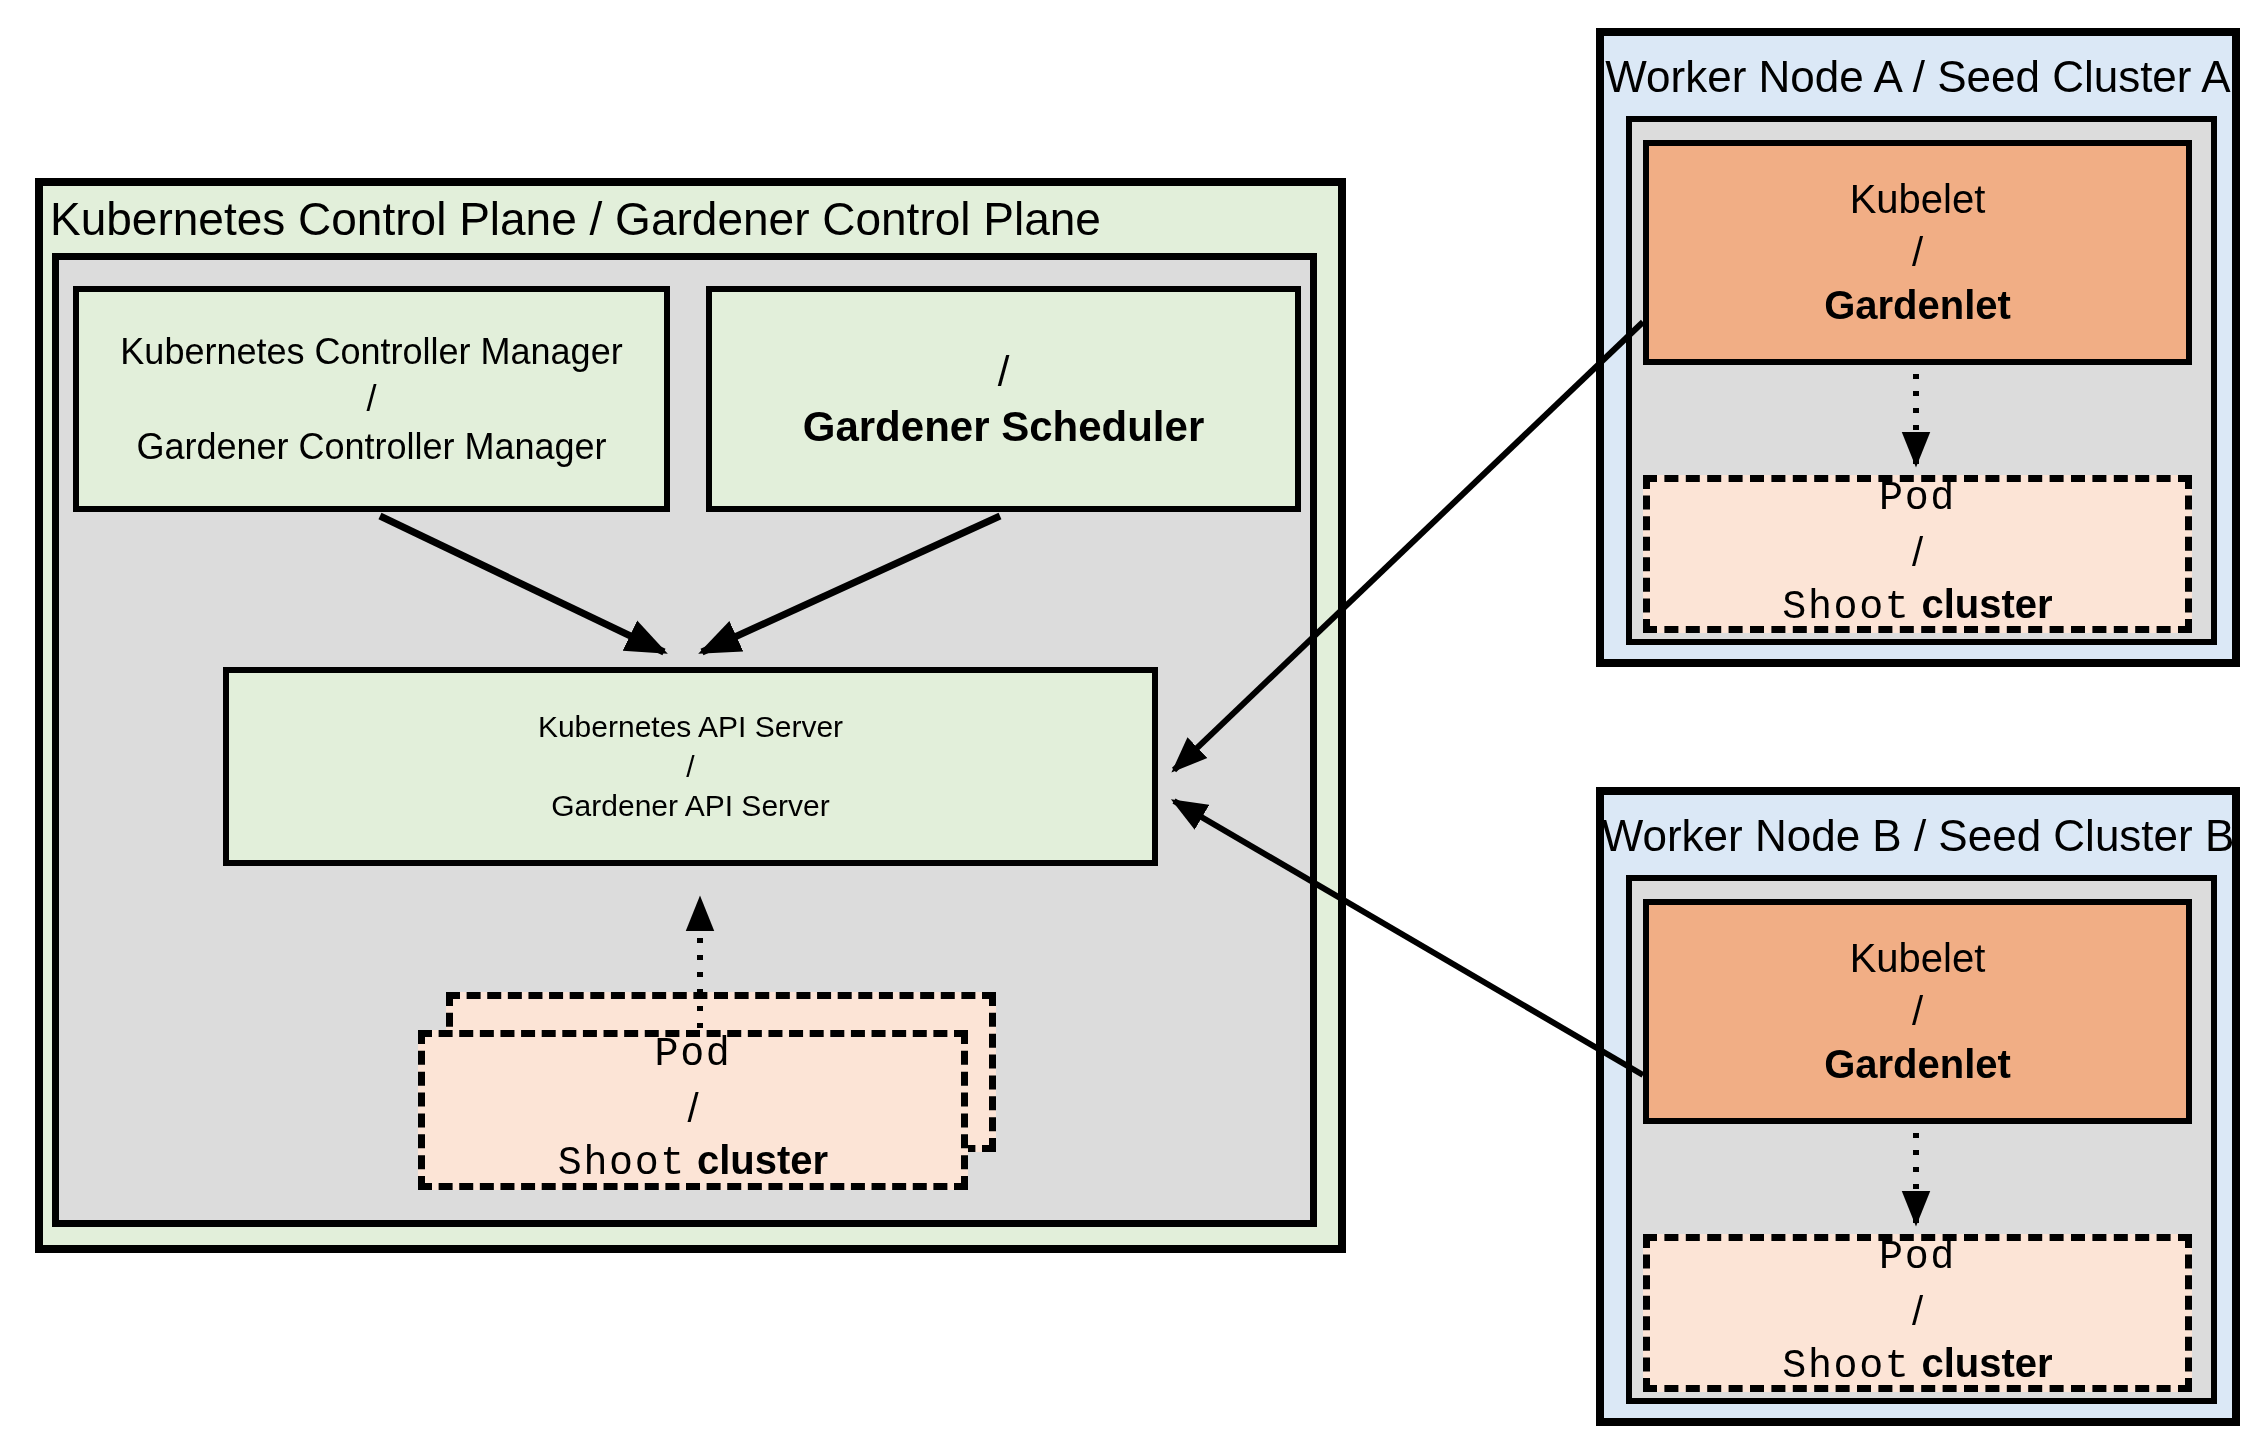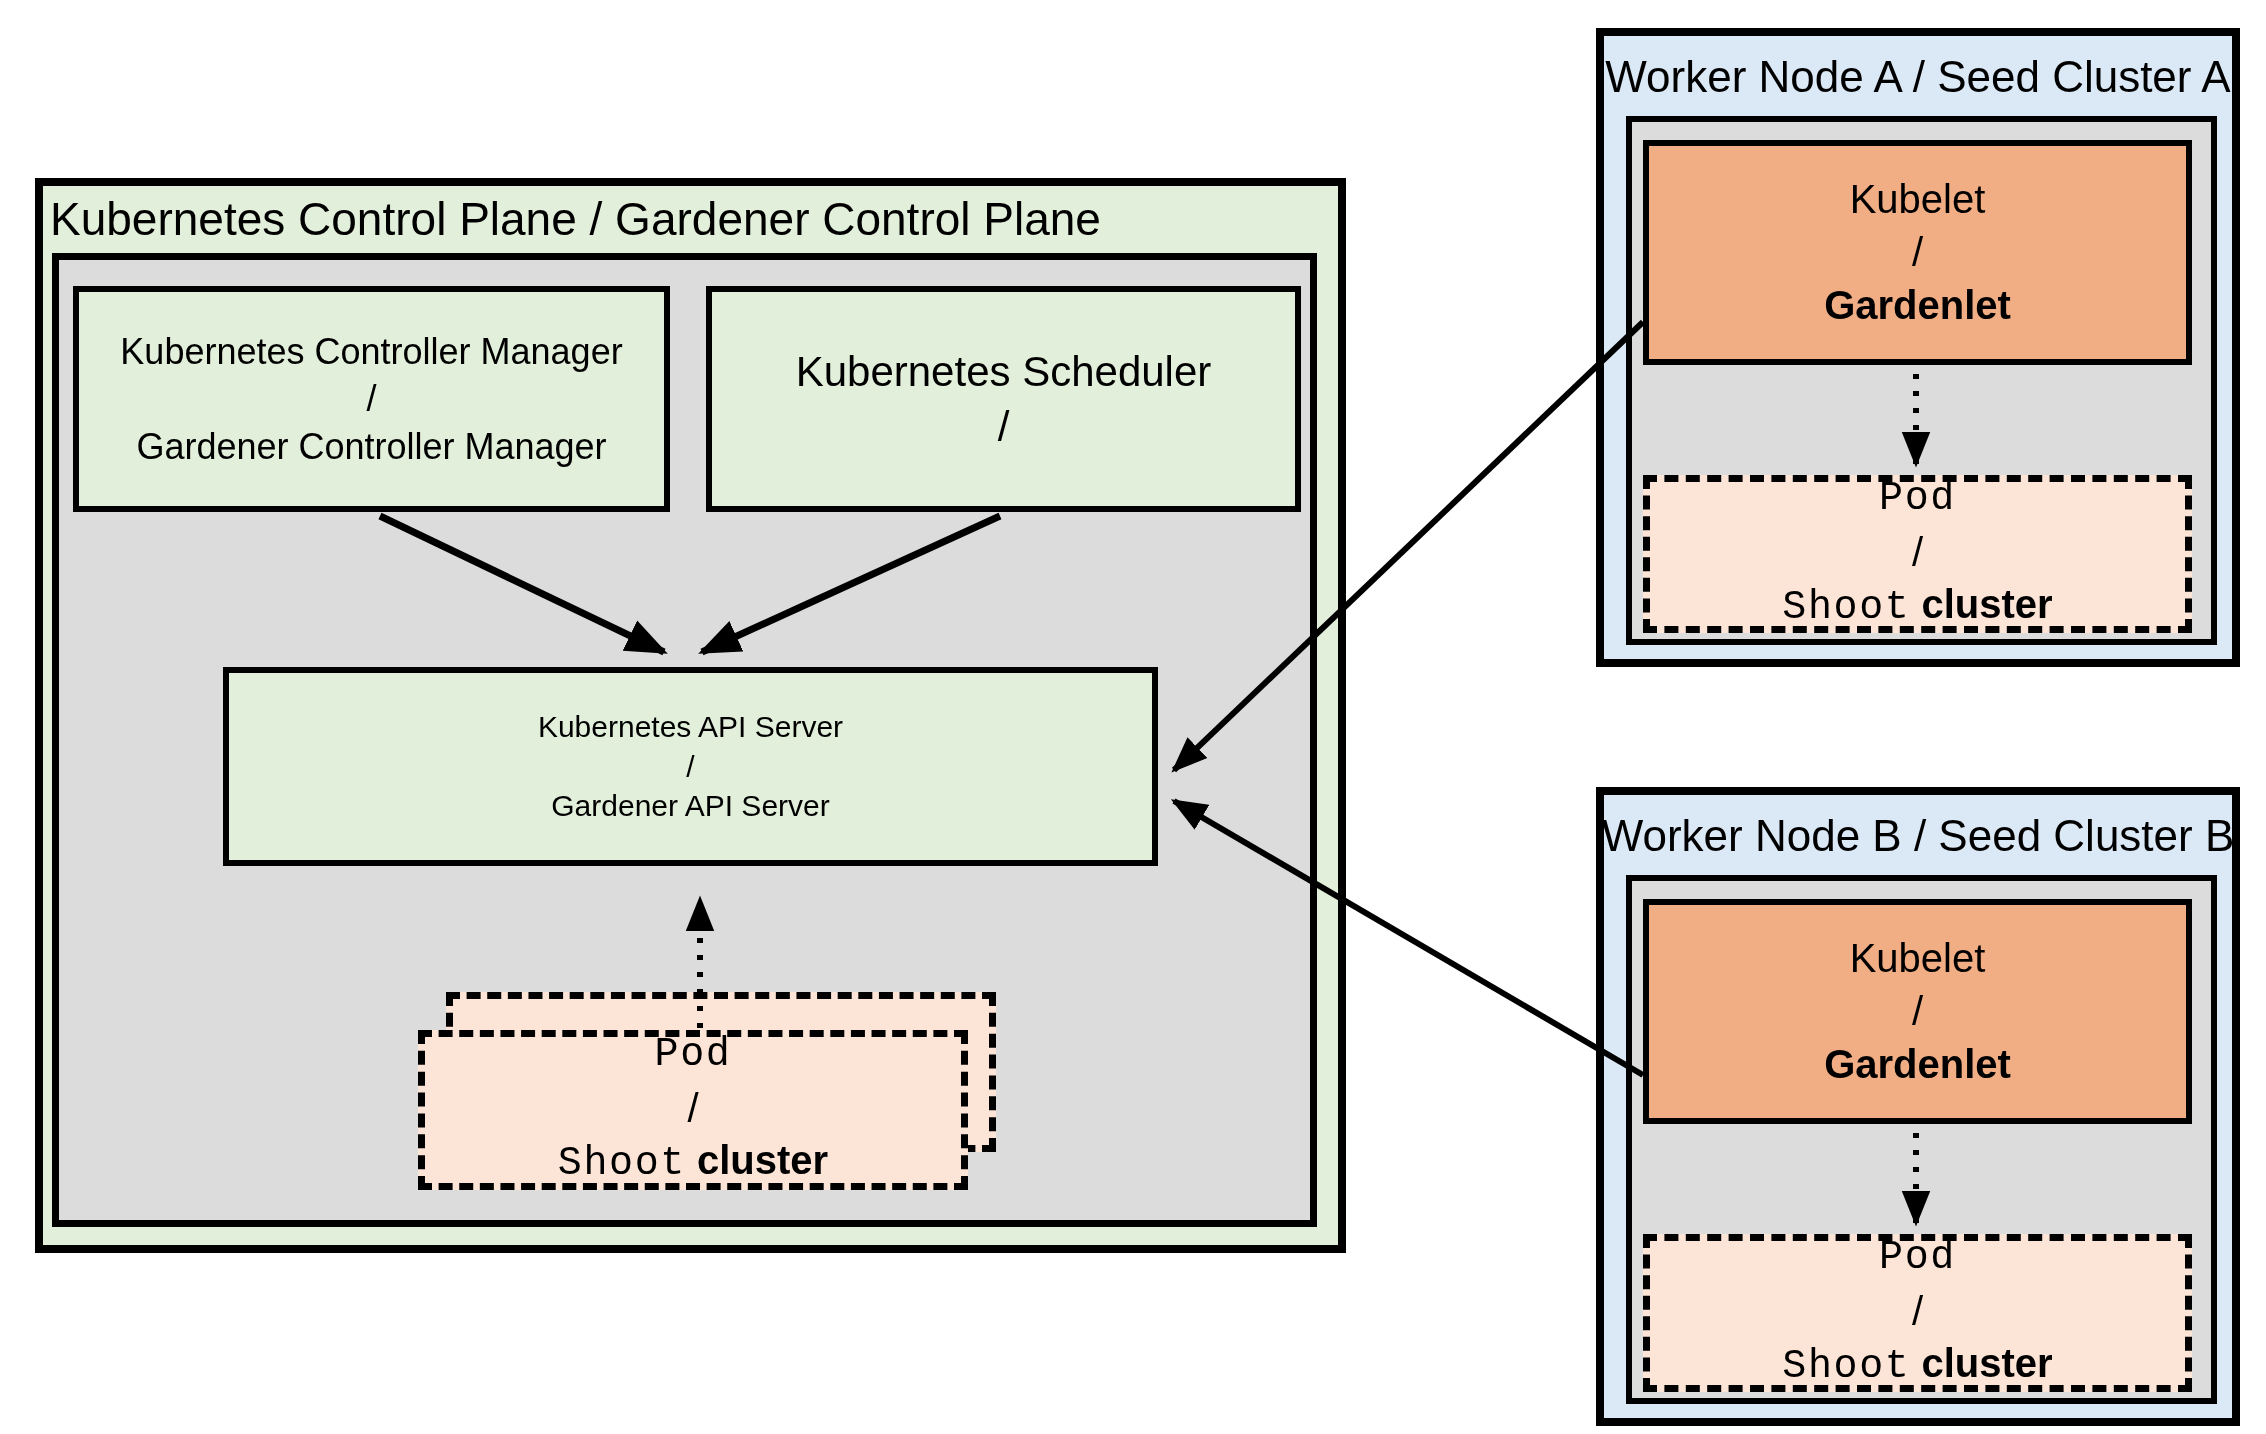--- a/index.html
+++ b/index.html
@@ -69,22 +69,22 @@
   <div class="abs cp-title">Kubernetes Control Plane / Gardener Control Plane</div>
   <div class="abs solid gray cp-gray"></div>
 
   <div class="abs solid green lbl kcm-box">
     <span>Kubernetes Controller Manager</span>
     <span>/</span>
     <span>Gardener Controller Manager</span>
   </div>
 
   <div class="abs solid green lbl sched-box">
-    <span>Kubernetes Scheduler</span>
     <span>/</span>
+    <span class="bold">Gardener Scheduler</span>
   </div>
 
   <div class="abs solid green lbl api-box">
     <span>Kubernetes API Server</span>
     <span>/</span>
     <span>Gardener API Server</span>
   </div>
 
   <div class="abs dashed peach cp-pod-back"></div>
   <div class="abs dashed peach lbl cp-pod-front">

